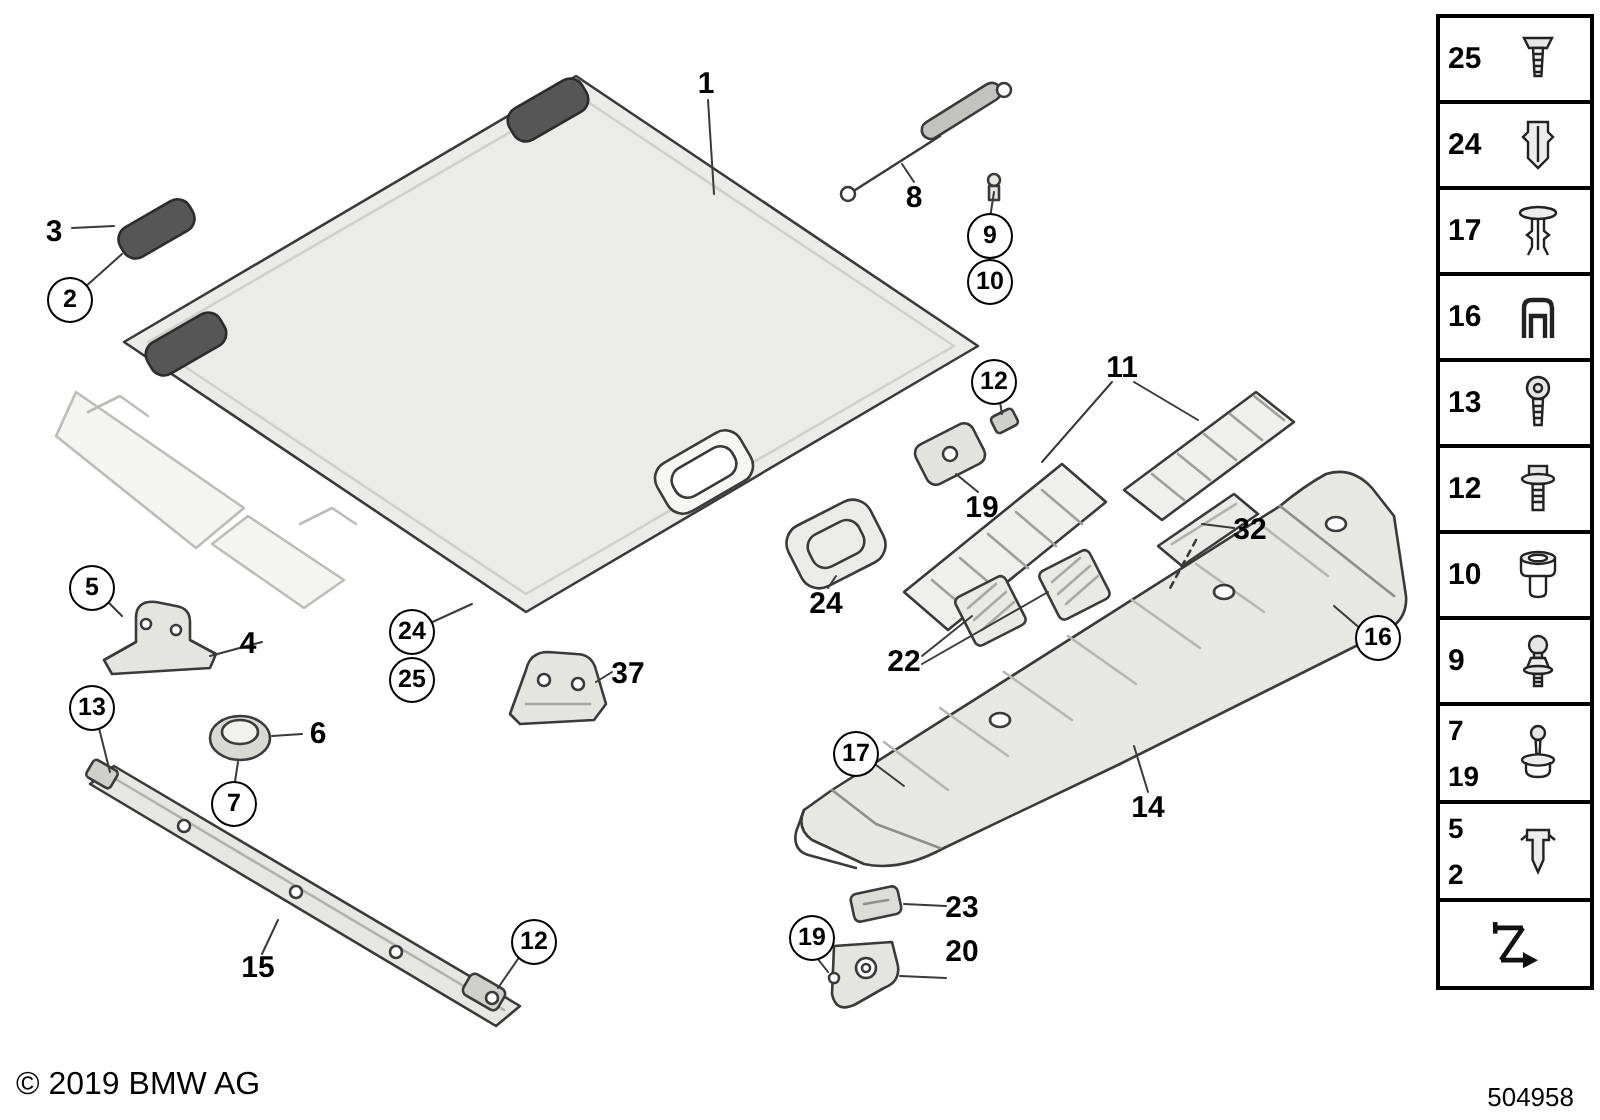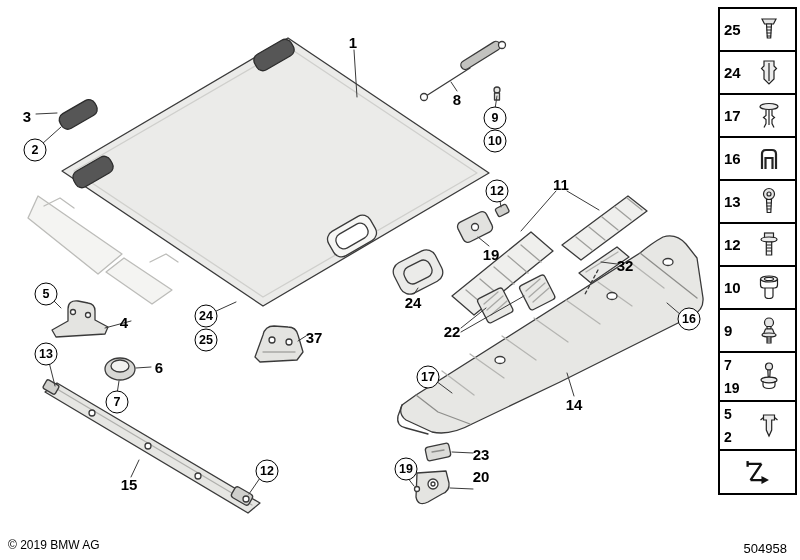--- a/index.html
+++ b/index.html
@@ -34,21 +34,21 @@
   .cell.tall { height:49px; }
   .cell.arrowc { height:42px; justify-content:center; padding-left:2px; }
   .cell .num { font-weight:bold; font-size:15px; width:20px; flex:0 0 auto; }
   .cell .nums {
     display:flex; flex-direction:column; justify-content:space-between;
     align-self:stretch; width:20px; flex:0 0 auto;
     font-weight:bold; font-size:14px; padding:2px 0;
   }
   .cell .icon { flex:1; display:flex; justify-content:center; align-items:center; }
 
-  .copyright { position:absolute; left:8px; bottom:8px; font-size:12px; }
+  .copyright { position:absolute; left:8px; bottom:8px; font-size:16px; }
   .diagram-number { position:absolute; right:13px; bottom:4px; font-size:13px; }
 </style>
 </head>
 <body>
 
 <div class="stage">
 
   <svg class="diagram" width="800" height="560" viewBox="0 0 800 560">
     <g stroke="#3a3a3a" stroke-width="1.3" fill="none" stroke-linejoin="round" stroke-linecap="round">
 

